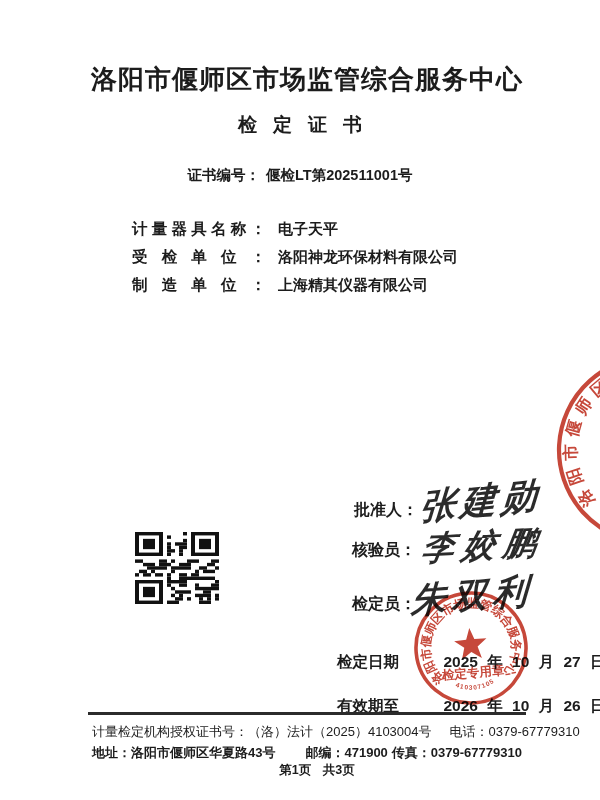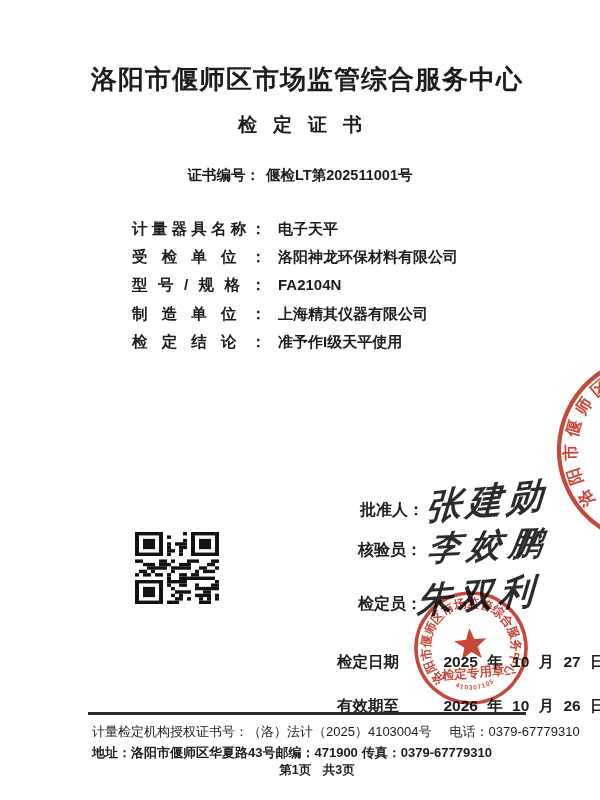--- a/index.html
+++ b/index.html
@@ -21,40 +21,40 @@
     font-size:14.5px; font-weight:bold; padding-left:0;
   }
   .certno .val { margin-left:6px;text-align:center; }
   .fields { position:absolute; top:214px; left:132px; }
   .frow { height:28.4px; line-height:28.4px; white-space:nowrap; }
   .flabel {
     display:inline-block; width:134px; font-size:15.5px; font-weight:bold;
     text-align:justify; text-align-last:justify; vertical-align:middle;
   }
   .fvalue { font-size:15px; font-weight:600; margin-left:12px; vertical-align:middle; }
-  .sigrow { position:absolute; white-space:nowrap;margin-left:6px; }
+  .sigrow { position:absolute; white-space:nowrap; }
   .siglabel { font-size:16px; font-weight:bold; }
   .signame {
     position:absolute; font-family:"DejaVu Serif", serif; font-style:italic;
     font-weight:bold; color:#1a1a1a; opacity:.92;
     transform:rotate(-6deg) skewX(-10deg); transform-origin:left bottom;
   }
   .sig1 .signame { left:64px; top:-16px; font-size:36px; letter-spacing:5px; }
   .sig2 .signame { left:66px; top:-13px; font-size:33px; letter-spacing:8px; transform:rotate(-3deg) skewX(-12deg); }
   .sig3 .signame { left:58px; top:-16px; font-size:35px; letter-spacing:6px; transform:rotate(-5deg) skewX(-8deg); }
   .qr { position:absolute; left:135px; top:532px; width:84px; height:72px; }
   .qr svg { width:100%; height:100%; }
   .daterow { position:absolute; left:337px; white-space:nowrap; }
   .daterow .dlabel { font-size:15.5px; font-weight:bold; }
   .daterow .dval { font-size:15.5px; font-weight:bold; margin-left:40px; word-spacing:5px; }
   .divider { position:absolute; left:88px; top:712px; width:438px; height:2.5px; background:#2b2b2b; }
   .foot1 { position:absolute; left:92px; top:723px; font-size:13px; font-weight:normal; white-space:nowrap; }
   .foot1 .phone { margin-left:18px; }
   .foot2 { position:absolute; left:92px; top:744px; font-size:13px; font-weight:bold; white-space:nowrap; }
-  .foot2 .post { }
+  .foot2 .post { margin-left:30px; }
   .foot2 .fax { margin-left:4px; }
   .foot3 { position:absolute; left:0; top:762px; width:634px; text-align:center;
            font-size:12.5px; font-weight:bold; word-spacing:8px; }
   .seal { position:absolute; mix-blend-mode:multiply; opacity:.93; }
   .seal-main { left:386px; top:563px; transform:rotate(-5deg); }
   .seal-partial { left:537px; top:335px; transform:rotate(3deg); }
   .seal text { font-weight:bold; font-family:"Liberation Sans", sans-serif; }
 </style>
 </head>
 <body>
@@ -69,27 +69,21 @@
   </div>
 
   <div class="fields">
     <div class="frow">
       <span class="flabel">计量器具名称：</span><span class="fvalue">电子天平</span>
     </div>
     <div class="frow">
       <span class="flabel">受检单位：</span><span class="fvalue">洛阳神龙环保材料有限公司</span>
     </div>
     <div class="frow">
-      <span class="flabel">型号/规格：</span><span class="fvalue">FA2104N</span>
-    </div>
-    <div class="frow">
       <span class="flabel">制造单位：</span><span class="fvalue">上海精其仪器有限公司</span>
-    </div>
-    <div class="frow">
-      <span class="flabel">检定结论：</span><span class="fvalue">准予作I级天平使用</span>
     </div>
   </div>
 
   <div class="sigrow sig1" style="left:354px; top:500px;">
     <span class="siglabel">批准人：</span>
     <span class="signame">张建勋</span>
   </div>
   <div class="sigrow sig2" style="left:352px; top:540px;">
     <span class="siglabel">核验员：</span>
     <span class="signame">李姣鹏</span>

